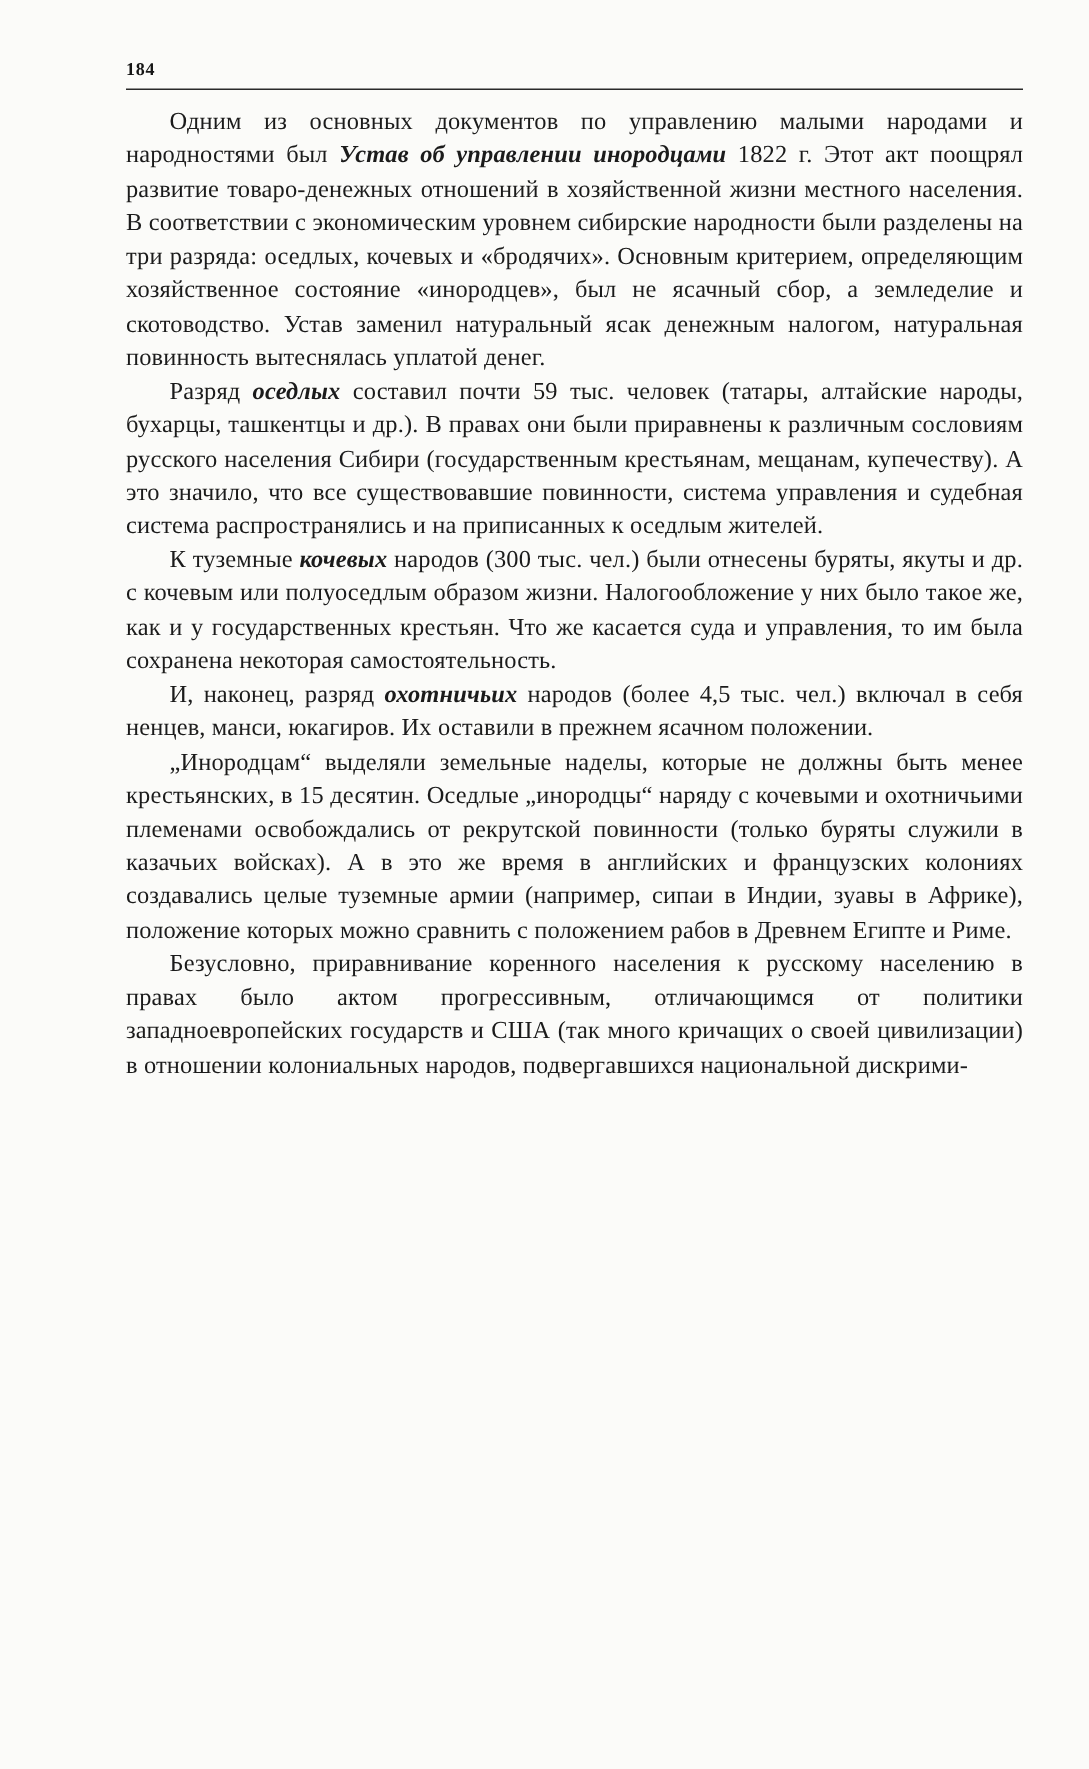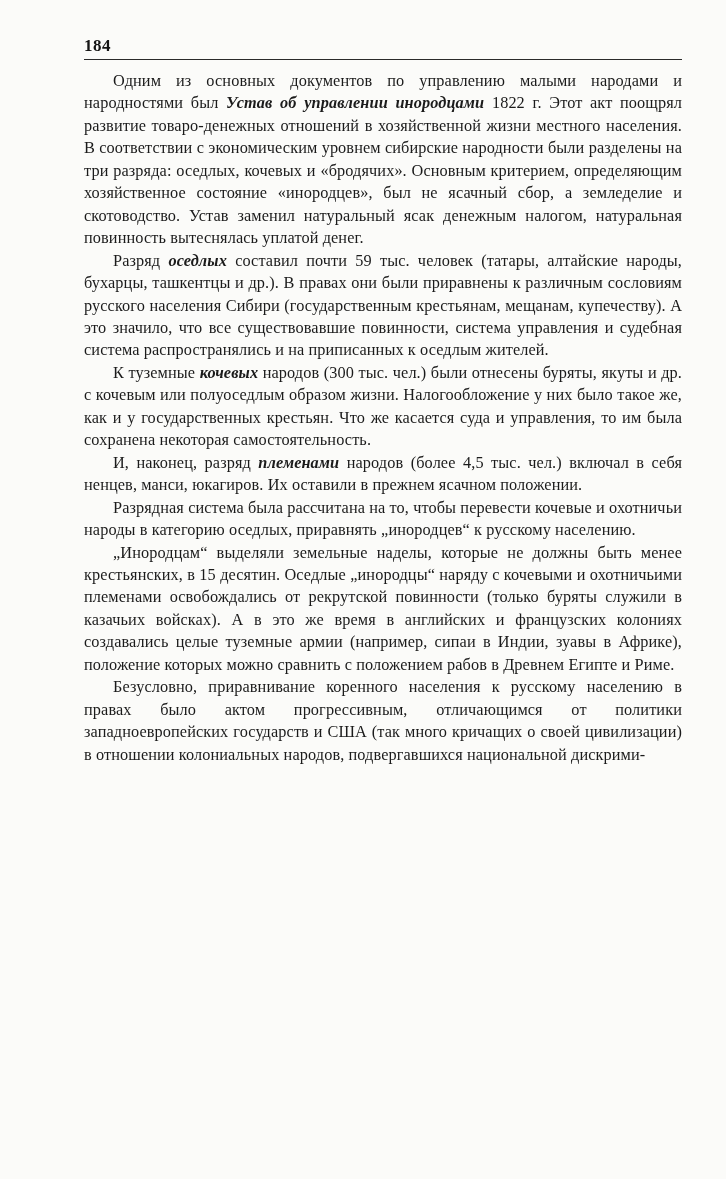--- a/index.html
+++ b/index.html
@@ -17,21 +17,21 @@
     box-sizing: border-box;
     padding: 36px 44px 30px 84px;
     color: #1b1b1b;
     overflow: hidden;
   }
   .page-header {
     margin-bottom: 10px;
   }
   .page-number {
     font-weight: bold;
-    font-size: 17px;
+    font-size: 12px;
     line-height: 20px;
     letter-spacing: 0.5px;
     color: #151515;
   }
   .header-rule {
     border: none;
     border-top: 1.6px solid #2a2a2a;
     margin: 3px 0 0 0;
     width: 100%;
   }
@@ -58,18 +58,17 @@
 
 <div class="page">
   <div class="page-header">
     <div class="page-number">184</div>
     <hr class="header-rule">
   </div>
   <div class="text-block">
       <p class="para"><span>Одним из основных документов по управлению малыми народами и народностями был </span><span class="bi">Устав об управлении инородцами</span><span> 1822 г. Этот акт поощрял развитие товаро-денежных отношений в хозяйственной жизни местного населения. В соответствии с экономическим уровнем сибирские народности были разделены на три разряда: оседлых, кочевых и «бродячих». Основным критерием, определяющим хозяйственное состояние «инородцев», был не ясачный сбор, а земледелие и скотоводство. Устав заменил натуральный ясак денежным налогом, натуральная повинность вытеснялась уплатой денег.</span></p>
       <p class="para"><span>Разряд </span><span class="bi">оседлых</span><span> составил почти 59 тыс. человек (татары, алтайские народы, бухарцы, ташкентцы и др.). В правах они были приравнены к различным сословиям русского населения Сибири (государственным крестьянам, мещанам, купечеству). А это значило, что все существовавшие повинности, система управления и судебная система распространялись и на приписанных к оседлым жителей.</span></p>
       <p class="para"><span>К туземные </span><span class="bi">кочевых</span><span> народов (300 тыс. чел.) были отнесены буряты, якуты и др. с кочевым или полуоседлым образом жизни. Налогообложение у них было такое же, как и у государственных крестьян. Что же касается суда и управления, то им была сохранена некоторая самостоятельность.</span></p>
-      <p class="para"><span>И, наконец, разряд </span><span class="bi">племенами</span><span> народов (более 4,5 тыс. чел.) включал в себя ненцев, манси, юкагиров. Их оставили в прежнем ясачном положении.</span></p>
-      <p class="para"><span>Разрядная система была рассчитана на то, чтобы перевести кочевые и охотничьи народы в категорию оседлых, приравнять „инородцев“ к русскому населению.</span></p>
+      <p class="para"><span>И, наконец, разряд </span><span class="bi">охотничьих</span><span> народов (более 4,5 тыс. чел.) включал в себя ненцев, манси, юкагиров. Их оставили в прежнем ясачном положении.</span></p>
       <p class="para"><span>„Инородцам“ выделяли земельные наделы, которые не должны быть менее крестьянских, в 15 десятин. Оседлые „инородцы“ наряду с кочевыми и охотничьими племенами освобождались от рекрутской повинности (только буряты служили в казачьих войсках). А в это же время в английских и французских колониях создавались целые туземные армии (например, сипаи в Индии, зуавы в Африке), положение которых можно сравнить с положением рабов в Древнем Египте и Риме.</span></p>
       <p class="para"><span>Безусловно, приравнивание коренного населения к русскому населению в правах было актом прогрессивным, отличающимся от политики западноевропейских государств и США (так много кричащих о своей цивилизации) в отношении колониальных народов, подвергавшихся национальной дискрими-</span></p>
     </div>
 </div>
 
 </body></html>

